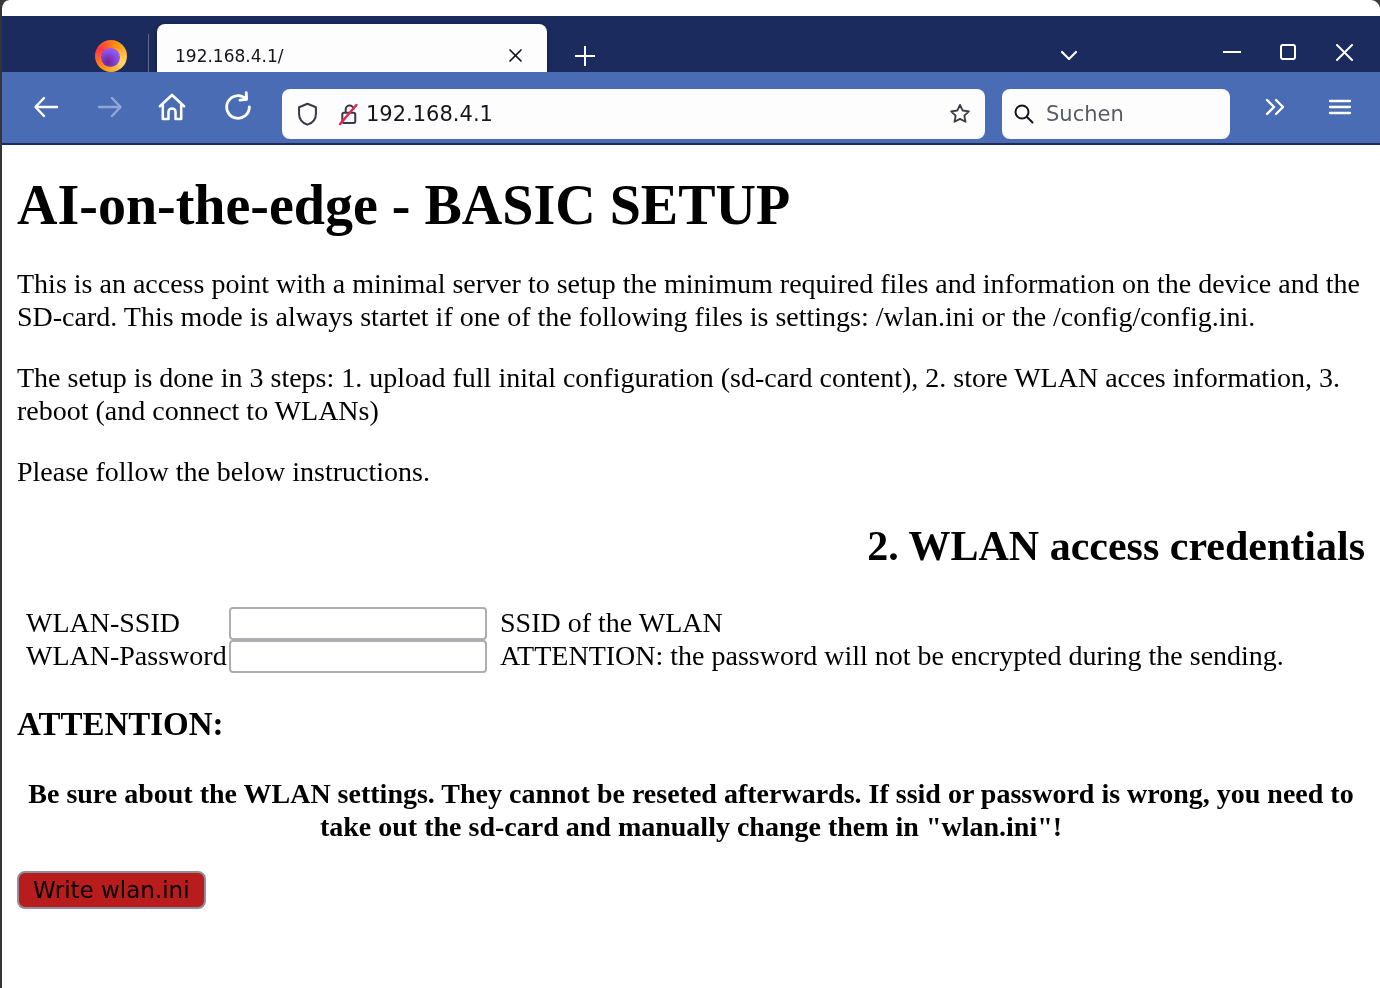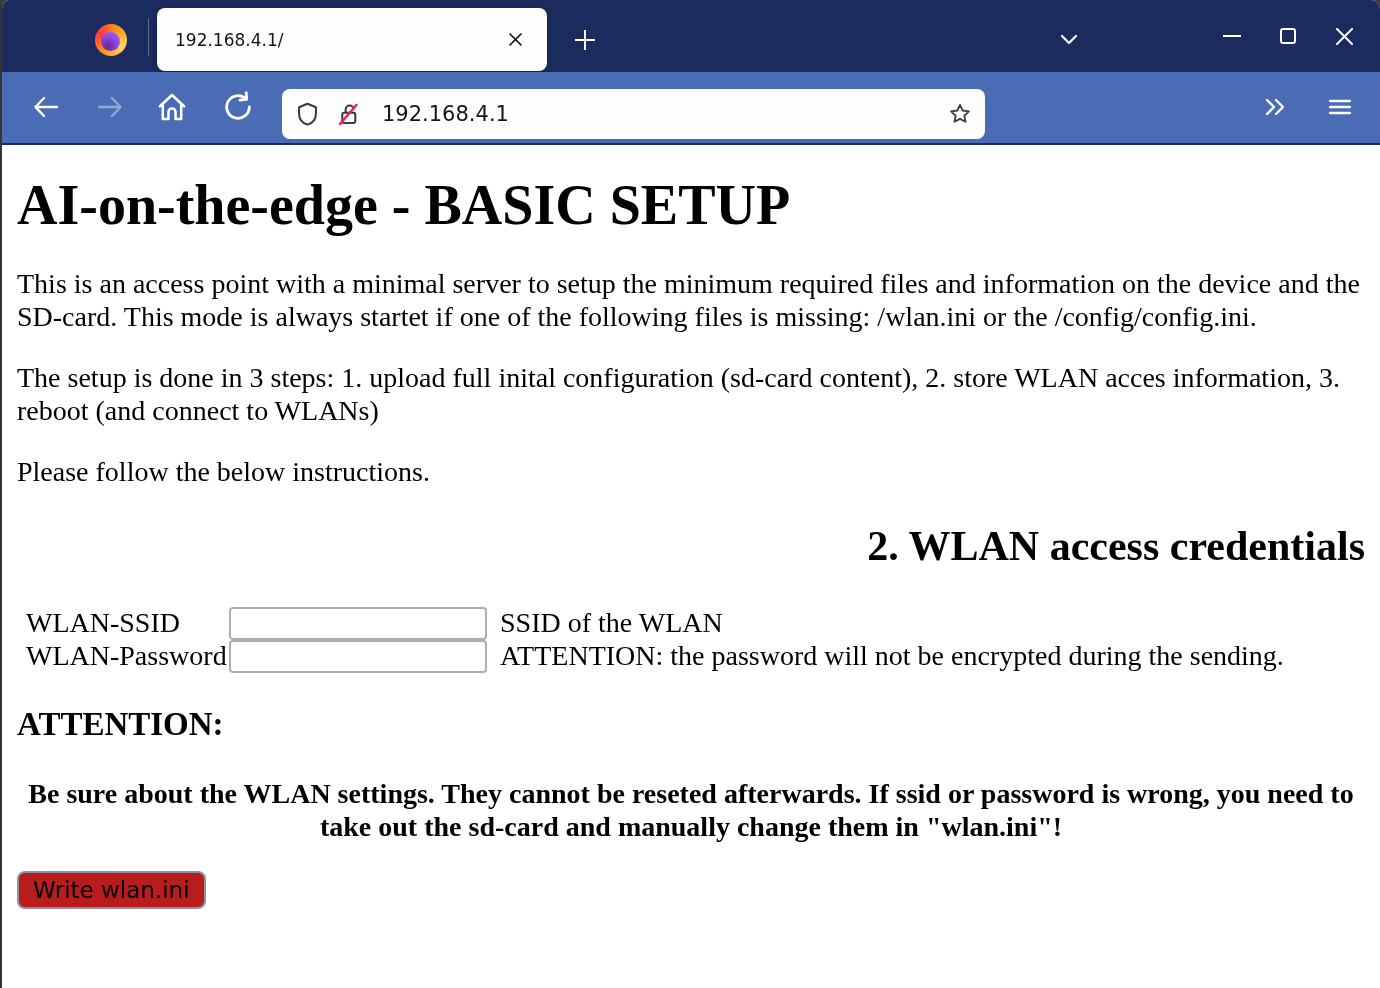--- a/index.html
+++ b/index.html
@@ -8,21 +8,21 @@
 
   .window {
     position:relative; width:1380px; height:988px;
     border-top-left-radius:9px; border-top-right-radius:9px;
     overflow:hidden; border-left:2px solid #353535;
     background:#fff;
   }
 
   
   .titlebar {
-    position:absolute; left:0; top:0; width:100%; height:72px;
+    position:absolute; left:0; top:16px; width:100%; height:72px;
     background:#1b2b5e;
     padding-left:48px;
   }
   .ff-logo {
     position:absolute; left:93px; top:24px; width:32px; height:32px;
     border-radius:50%;
     background:conic-gradient(from 210deg, #ff980e, #ff3647, #ff980e, #ffd567, #ff980e);
   }
   .ff-logo::after {
     content:""; position:absolute; left:6px; top:8px; width:19px; height:19px;
@@ -52,21 +52,21 @@
     position:absolute; left:0; top:72px; width:100%; height:73px;
     background:#4a6cb4; border-bottom:2px solid #1b2b5e;
     display:flex; align-items:center;
   }
   .nav-btn { position:absolute; width:44px; height:44px; top:13px; }
   .urlbar {
     position:absolute; left:280px; top:17px; width:703px; height:50px;
     background:#fdfdfe; border-radius:8px;
     display:flex; align-items:center; padding:0 12px;
   }
-  .url-text { font-size:21px; color:#15141a; flex:1; margin-left:20px; }
+  .url-text { font-size:21px; color:#15141a; flex:1; margin-left:4px; }
   .searchbar {
     position:absolute; left:1000px; top:17px; width:228px; height:50px;
     background:#fdfdfe; border-radius:8px;
     display:flex; align-items:center; padding:0 10px;
   }
   .search-input {
     border:none; outline:none; background:transparent;
     font-size:21px; color:#15141a; width:160px; margin-left:10px;
     font-family:"DejaVu Sans", sans-serif;
   }
@@ -197,41 +197,50 @@
         </svg>
       </span>
       <span class="url-text">192.168.4.1</span>
       <span class="icon-btn">
         <svg width="26" height="26" viewBox="0 0 24 24">
           <path d="M12 3.6 l2.5 5.2 5.7 0.75 -4.2 4 1.05 5.65 -5.05-2.75 -5.05 2.75 1.05-5.65 -4.2-4 5.7-0.75 z" fill="none" stroke="#3a3944" stroke-width="1.7" stroke-linejoin="round"></path>
         </svg>
       </span>
     </div>
 
+    <div class="searchbar">
+      <span class="icon-btn">
+        <svg width="24" height="24" viewBox="0 0 24 24">
+          <circle cx="10" cy="10" r="6.5" fill="none" stroke="#15141a" stroke-width="2"></circle>
+          <line x1="15" y1="15" x2="20.5" y2="20.5" stroke="#15141a" stroke-width="2" stroke-linecap="round"></line>
+        </svg>
+      </span>
+      <input class="search-input" type="text" placeholder="Suchen" style="">
+    </div>
 
     <div class="icon-btn nav-btn" style="left:1251px;">
       <svg width="30" height="30" viewBox="0 0 30 30">
         <polyline points="7,8 14,15 7,22" fill="none" stroke="#fff" stroke-width="2.4" stroke-linecap="round" stroke-linejoin="round"></polyline>
         <polyline points="16,8 23,15 16,22" fill="none" stroke="#fff" stroke-width="2.4" stroke-linecap="round" stroke-linejoin="round"></polyline>
       </svg>
     </div>
 
     <div class="icon-btn nav-btn" style="left:1316px;">
       <svg width="28" height="28" viewBox="0 0 28 28">
         <line x1="4" y1="8" x2="24" y2="8" stroke="#fff" stroke-width="2.3" stroke-linecap="round"></line>
         <line x1="4" y1="14" x2="24" y2="14" stroke="#fff" stroke-width="2.3" stroke-linecap="round"></line>
         <line x1="4" y1="20" x2="24" y2="20" stroke="#fff" stroke-width="2.3" stroke-linecap="round"></line>
       </svg>
     </div>
   </div>
 
   <div class="content">
     <h1>AI-on-the-edge - BASIC SETUP</h1>
 
-    <p>This is an access point with a minimal server to setup the minimum required files and information on the device and the SD-card. This mode is always startet if one of the following files is missing: /wlan.ini or the /config/config.ini.</p>
+    <p>This is an access point with a minimal server to setup the minimum required files and information on the device and the SD-card. This mode is always startet if one of the following files is settings: /wlan.ini or the /config/config.ini.</p>
     <p>The setup is done in 3 steps: 1. upload full inital configuration (sd-card content), 2. store WLAN acces information, 3. reboot (and connect to WLANs)</p>
     <p>Please follow the below instructions.</p>
 
     <h2>2. WLAN access credentials</h2>
 
     <div class="wlan-form">
       <span class="form-label">WLAN-SSID</span>
       <input class="text-input" type="text" value="" style="">
       <span class="form-desc">SSID of the WLAN</span>
 

